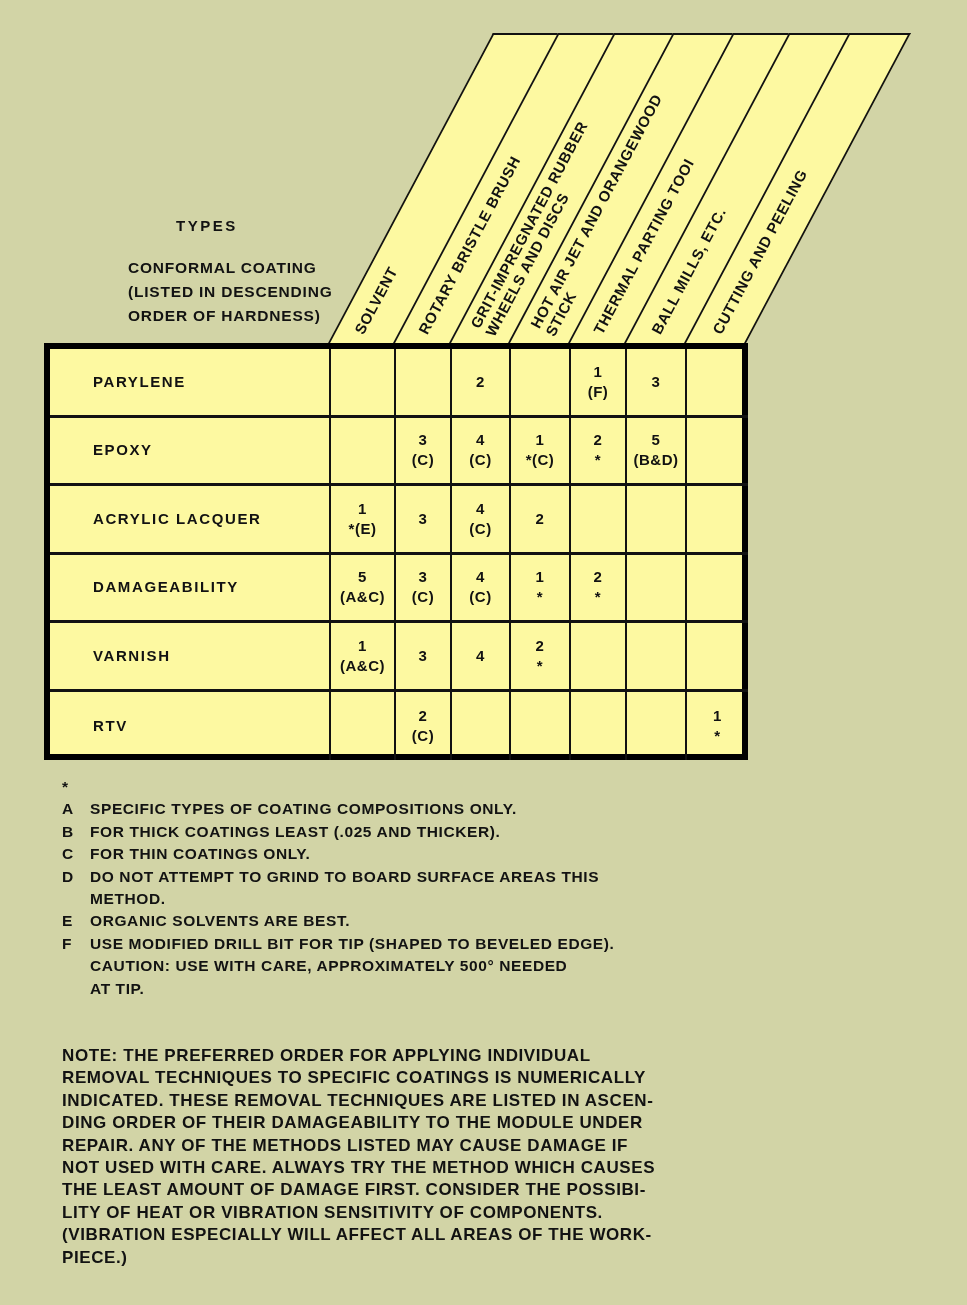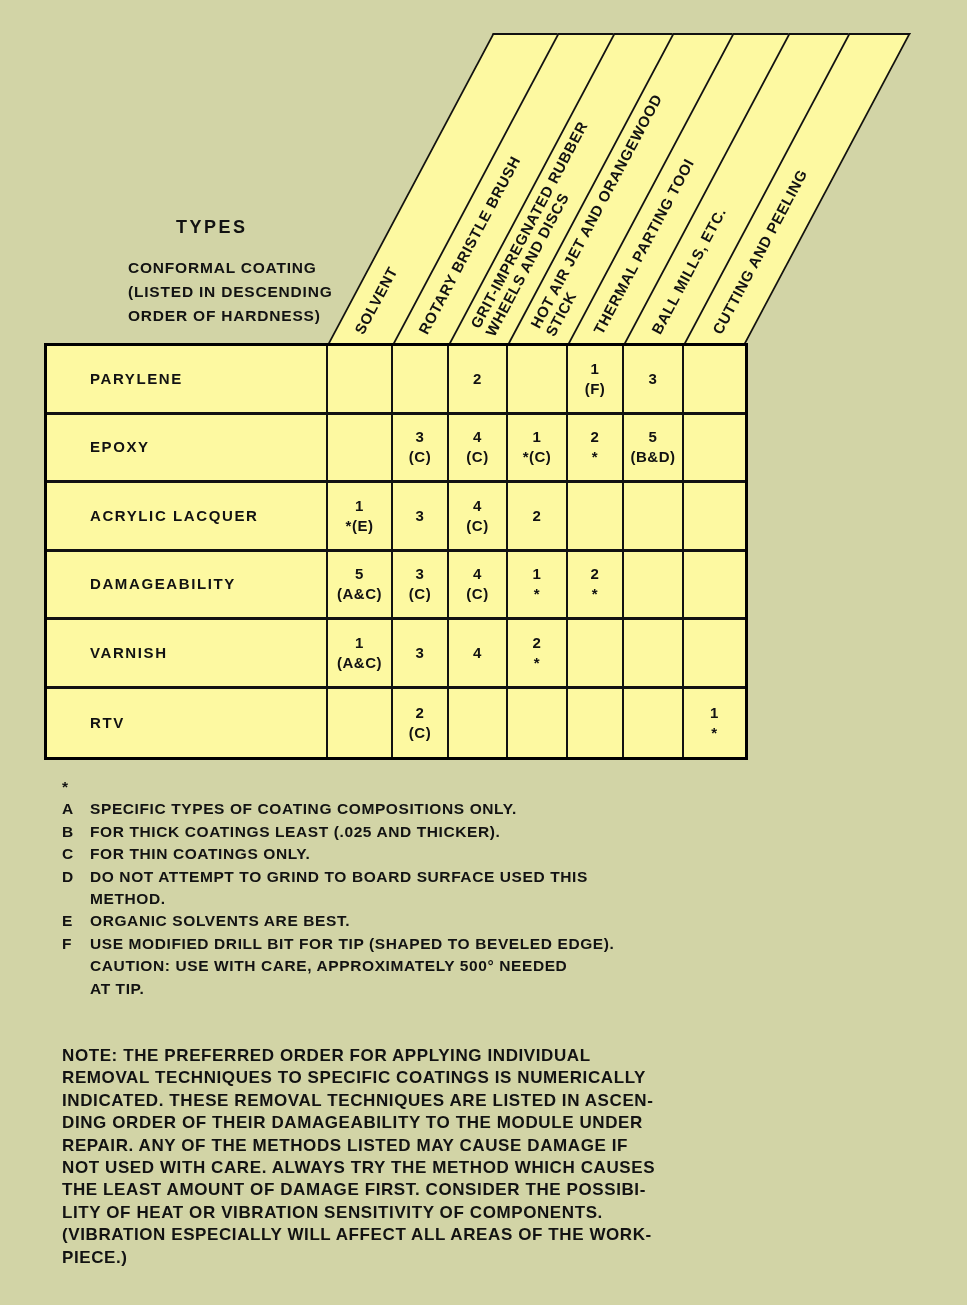--- a/index.html
+++ b/index.html
@@ -12,21 +12,21 @@
     overflow: hidden;
     font-family: "Liberation Sans", sans-serif;
     font-weight: 700;
     color: #121212;
   }
 
   
   .types-label {
     position: absolute;
     left: 176px; top: 217px;
-    font-size: 18px;
+    font-size: 15px;
     letter-spacing: 2.5px;
   }
   .coating-label {
     position: absolute;
     left: 88px; top: 256px;
     font-size: 15.5px;
     letter-spacing: 0.8px;
     line-height: 24px;
     white-space: pre-line;
     margin-left: 40px;
@@ -58,21 +58,21 @@
     line-height: 17px;
     width: 420px;
     pointer-events: none;
   }
 
   
   .matrix {
     position: absolute;
     left: 44px; top: 343px;
     width: 704px; height: 417px;
-    border: 3px solid #000000;
+    border: 6px solid #000000;
     background: #fdf9a1;
     display: grid;
     grid-template-columns: 281px 65px 56px 59px 60px 56px 60px 61px;
     grid-template-rows: repeat(6, 68.5px);
   }
   .cell {
     border-right: 2px solid #121212;
     border-bottom: 3px solid #121212;
     display: flex;
     align-items: center;
@@ -231,21 +231,21 @@
     <div class="fn">
       <div class="fn-marker">B</div>
       <div class="fn-text">FOR THICK COATINGS LEAST (.025 AND THICKER).</div>
     </div>
     <div class="fn">
       <div class="fn-marker">C</div>
       <div class="fn-text">FOR THIN COATINGS ONLY.</div>
     </div>
     <div class="fn">
       <div class="fn-marker">D</div>
-      <div class="fn-text">DO NOT ATTEMPT TO GRIND TO BOARD SURFACE USED THIS
+      <div class="fn-text">DO NOT ATTEMPT TO GRIND TO BOARD SURFACE AREAS THIS
 METHOD.</div>
     </div>
     <div class="fn">
       <div class="fn-marker">E</div>
       <div class="fn-text">ORGANIC SOLVENTS ARE BEST.</div>
     </div>
     <div class="fn">
       <div class="fn-marker">F</div>
       <div class="fn-text">USE MODIFIED DRILL BIT FOR TIP (SHAPED TO BEVELED EDGE).
 CAUTION:  USE WITH CARE, APPROXIMATELY 500° NEEDED

